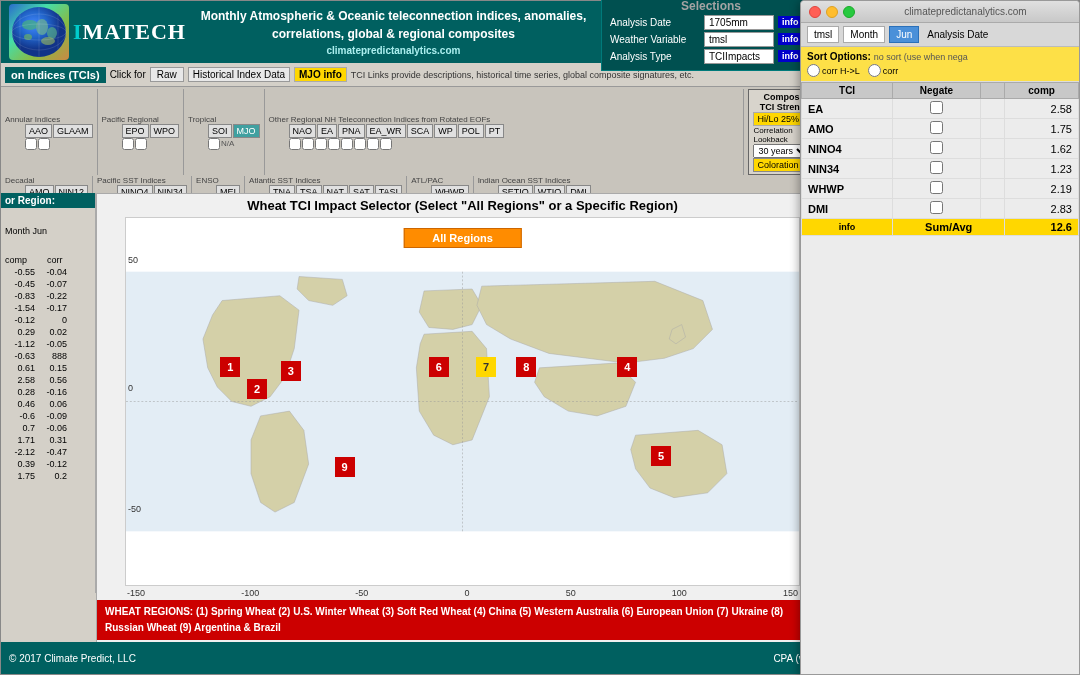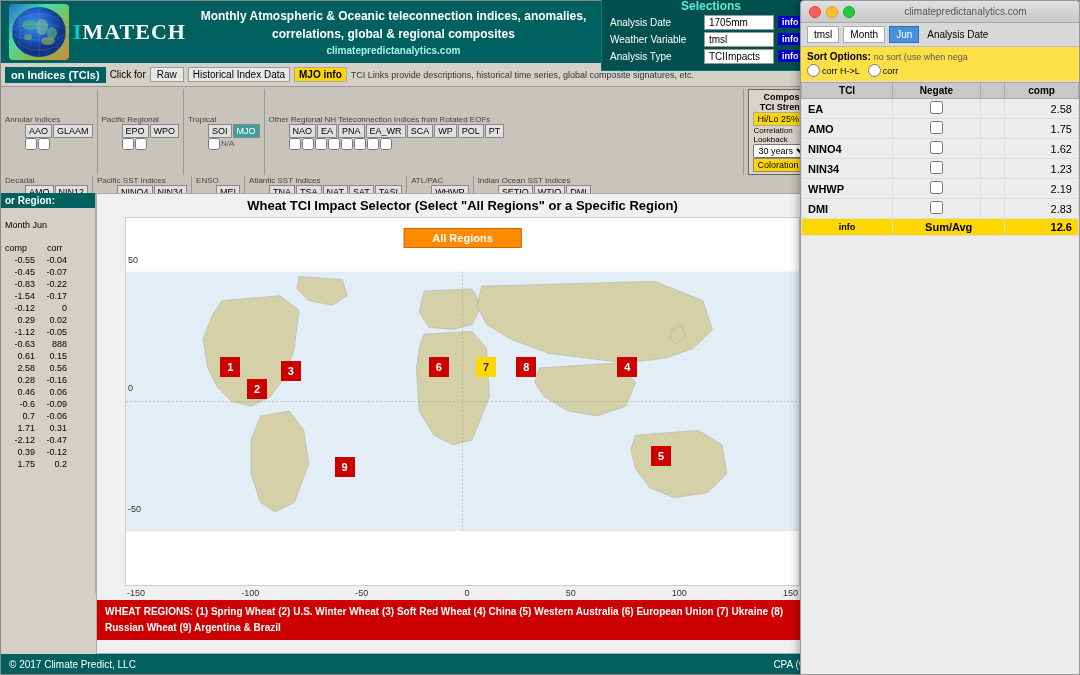--- a/index.html
+++ b/index.html
@@ -70,21 +70,21 @@
       color: #aee;
     }
 
     .header-right {
       background: #005050;
       border: 1px solid #007a7a;
       padding: 4px 8px;
       min-width: 220px;
     }
     .selections-title {
-      color: #5eead4;
+      color: #a3a3a3;
       font-weight: bold;
       text-align: center;
       margin-bottom: 2px;
       font-size: 12px;
     }
     .selection-row {
       display: flex;
       align-items: center;
       margin-bottom: 2px;
       gap: 4px;
@@ -268,21 +268,21 @@
       overflow: hidden;
     }
     .sidebar-header {
       background: #006060;
       color: white;
       padding: 2px 4px;
       font-size: 10px;
       font-weight: bold;
     }
     .sidebar-sub {
-      padding: 12px 4px;
+      padding: 18px 4px;
       font-size: 9px;
     }
     .sidebar-row {
       display: flex;
       gap: 2px;
       padding: 1px 4px;
       font-size: 9px;
     }
     .sidebar-num { min-width: 30px; text-align: right; }
 
@@ -327,21 +327,21 @@
       font-size: 9px;
       color: #333;
     }
 
     
     .status-bar {
       position: absolute;
       bottom: 0;
       left: 0;
       right: 0;
-      height: 20px;
+      height: 32px;
       background: #006060;
       color: white;
       display: flex;
       align-items: center;
       padding: 0 8px;
       font-size: 10px;
       justify-content: space-between;
     }
 
     

